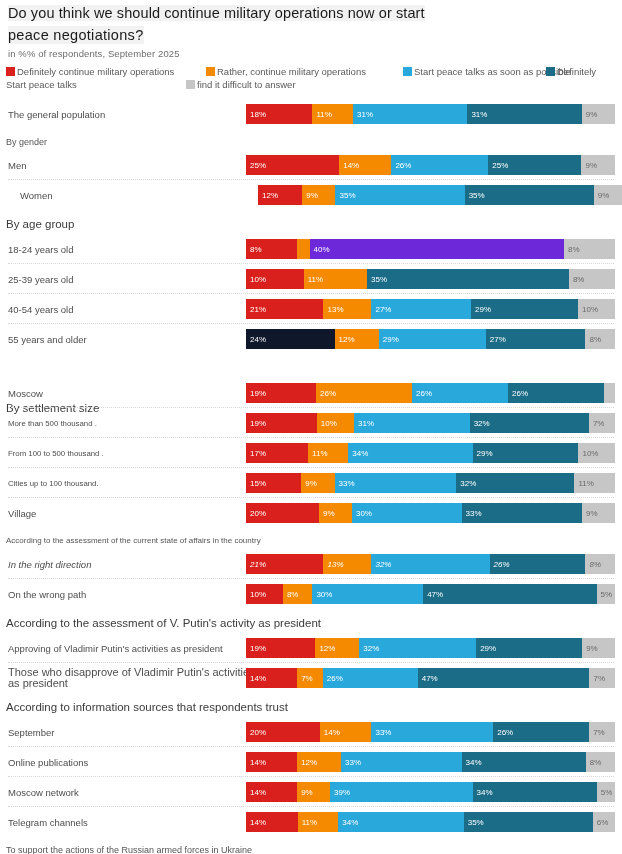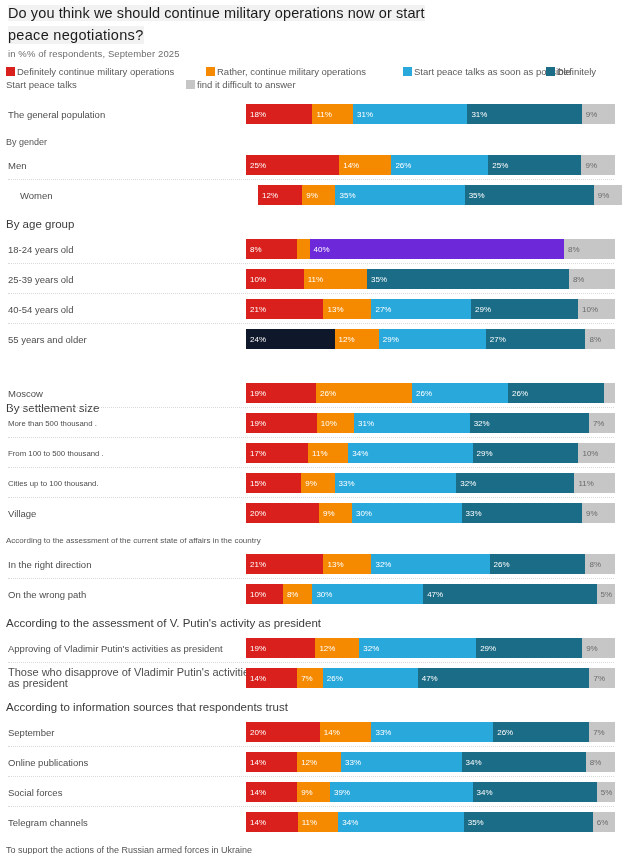--- a/index.html
+++ b/index.html
@@ -427,21 +427,21 @@
           </div>
           <div class="seg" style="flex: 33 0 0px; background: rgb(27, 108, 135);">
             <span>33%</span>
           </div>
           <div class="seg gray" style="flex: 9 0 0px; background: rgb(198, 198, 198);">
             <span>9%</span>
           </div>
         </div>
       </div>
       <div class="group-header mid" style="top: 536px;">According to the assessment of the current state of affairs in the country</div>
-      <div class="row" style="top: 551px;">
+      <div class="row" style="top: 551px; font-style: italic;">
         <div class="row-label sz-normal">In the right direction</div>
         <div class="bar">
           <div class="seg" style="flex: 21 0 0px; background: rgb(217, 32, 28);">
             <span>21%</span>
           </div>
           <div class="seg" style="flex: 13 0 0px; background: rgb(245, 138, 0);">
             <span>13%</span>
           </div>
           <div class="seg" style="flex: 32 0 0px; background: rgb(41, 168, 220);">
             <span>32%</span>
@@ -555,21 +555,21 @@
           <div class="seg" style="flex: 34 0 0px; background: rgb(27, 108, 135);">
             <span>34%</span>
           </div>
           <div class="seg gray" style="flex: 8 0 0px; background: rgb(198, 198, 198);">
             <span>8%</span>
           </div>
         </div>
       </div>
       <div class="row-divider" style="top: 776px;"></div>
       <div class="row" style="top: 779px;">
-        <div class="row-label sz-normal">Social forces</div>
+        <div class="row-label sz-normal">Moscow network</div>
         <div class="bar">
           <div class="seg" style="flex: 14 0 0px; background: rgb(217, 32, 28);">
             <span>14%</span>
           </div>
           <div class="seg" style="flex: 9 0 0px; background: rgb(245, 138, 0);">
             <span>9%</span>
           </div>
           <div class="seg" style="flex: 39 0 0px; background: rgb(41, 168, 220);">
             <span>39%</span>
           </div>

